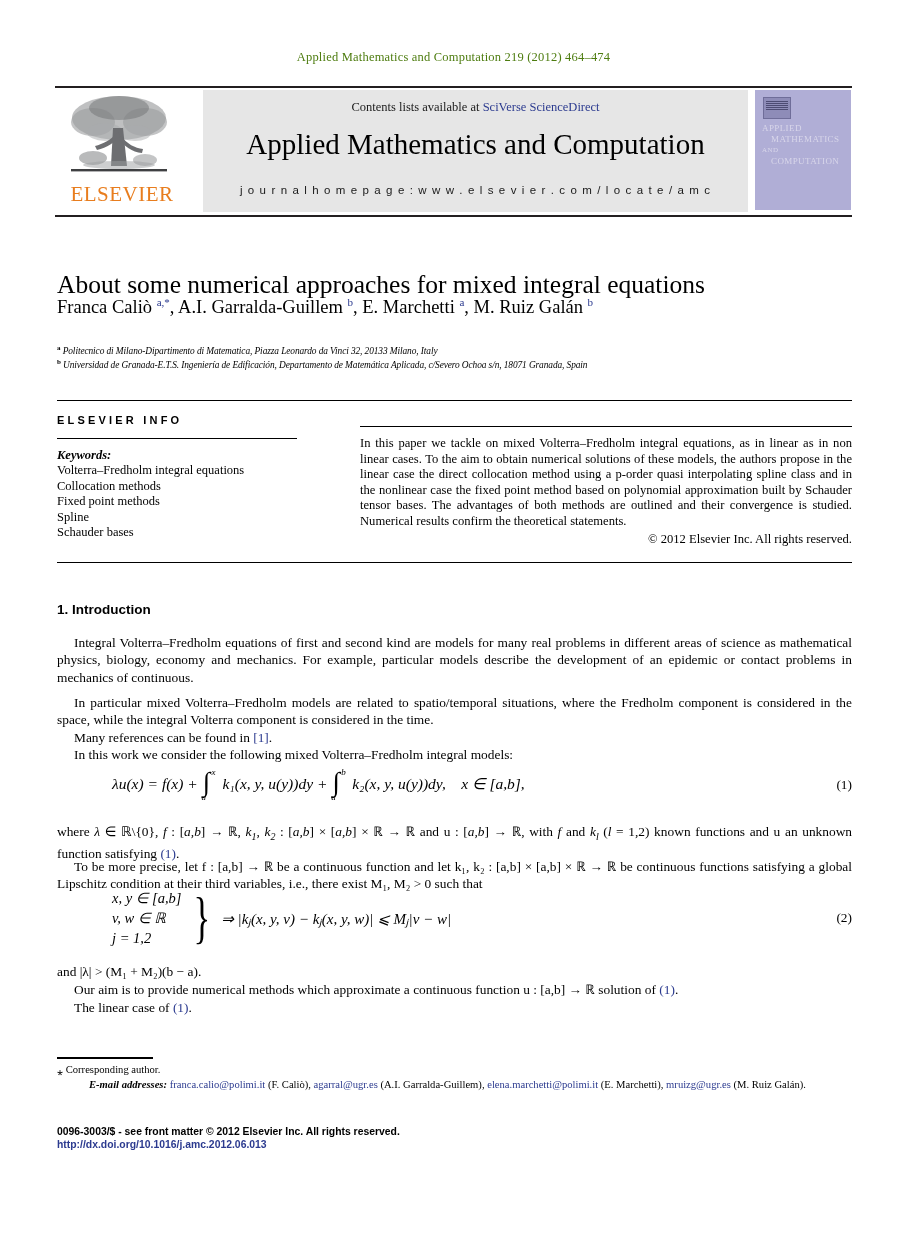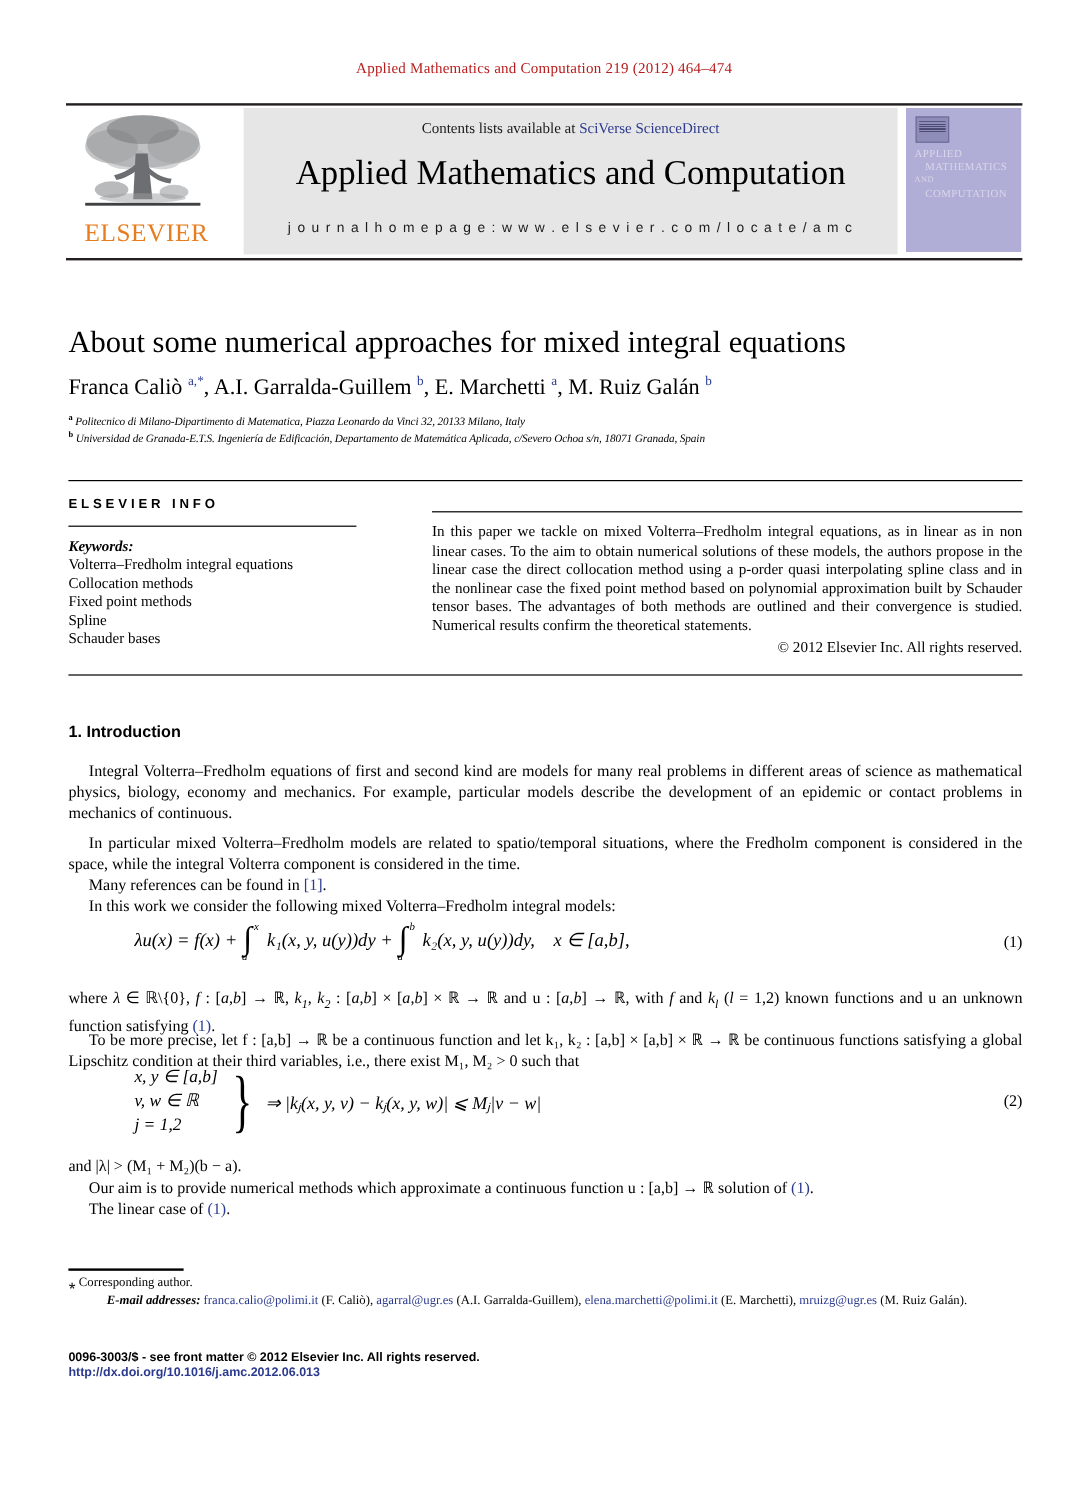--- a/index.html
+++ b/index.html
@@ -23,21 +23,21 @@
   }
 
   
   .running-head {
     position: absolute;
     top: 50px;
     left: 55px;
     width: 797px;
     text-align: center;
     font-size: 12.5px;
-    color: #b91c1c;
+    color: #4d7c0f;
     letter-spacing: 0.2px;
   }
 
   
   .masthead {
     position: absolute;
     top: 86px;
     left: 55px;
     width: 797px;
     height: 130px;
@@ -167,21 +167,21 @@
     left: 57px;
     top: 270px;
     width: 800px;
     font-family: "Liberation Serif", serif;
     font-size: 25.5px;
     color: #000;
   }
   .authors {
     position: absolute;
     left: 57px;
-    top: 312px;
+    top: 296px;
     width: 800px;
     font-family: "Liberation Serif", serif;
     font-size: 18.5px;
     color: #000;
   }
   .authors sup {
     font-size: 11px;
     color: #2b3a8f;
     vertical-align: super;
   }

